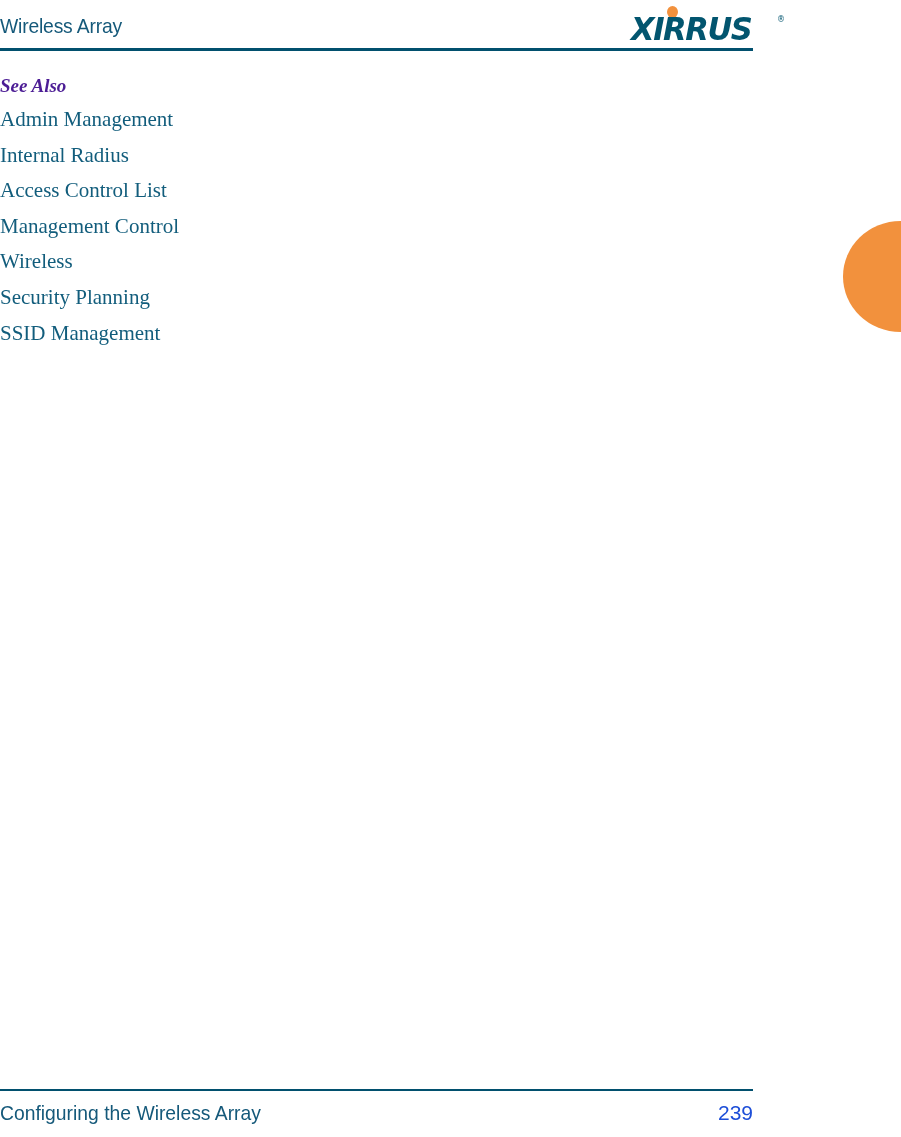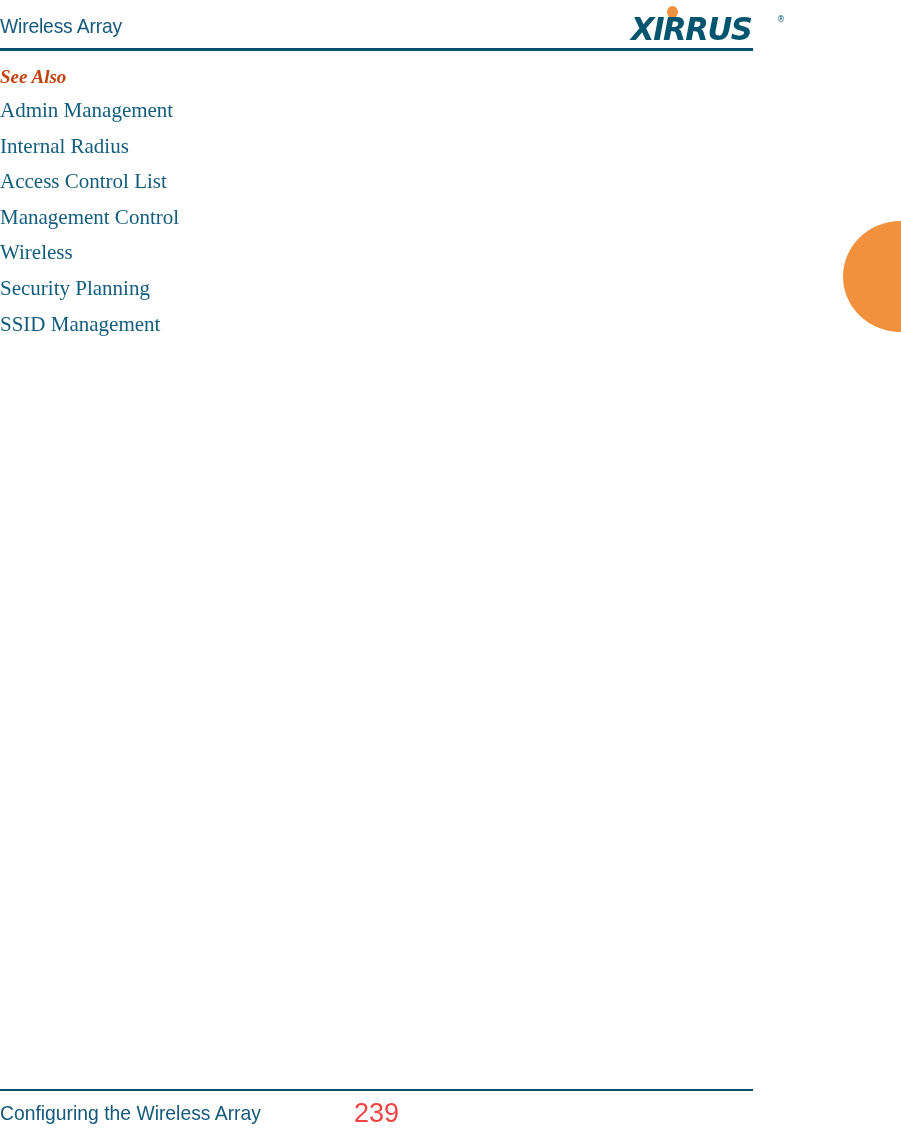--- a/index.html
+++ b/index.html
@@ -99,22 +99,22 @@
     left: 0;
     top: 62px;
     width: 790px;
   }
   .see-also-heading {
     font-family: "Liberation Serif", serif;
     font-weight: bold;
     font-style: italic;
     font-size: 19px;
     line-height: 24px;
-    color: #c2410c;
-    margin: 3px 0 6px 0;
+    color: #4c1d95;
+    margin: 12px 0 6px 0;
   }
   .link-list {
     list-style: none;
     margin: 0;
     padding: 0;
   }
   .link-list li {
     font-family: "Liberation Serif", serif;
     font-size: 21px;
     line-height: 28.6px;
@@ -161,25 +161,25 @@
     color: #15597a;
     transform: scaleX(0.92);
     transform-origin: left top;
     white-space: nowrap;
   }
   .footer-page {
     position: absolute;
     left: 0;
     top: 12px;
     width: 753px;
-    text-align: center;
-    font-family: "Liberation Sans", sans-serif;
-    font-size: 27px;
-    line-height: 24px;
-    color: #ef4444;
+    text-align: right;
+    font-family: "Liberation Sans", sans-serif;
+    font-size: 21px;
+    line-height: 24px;
+    color: #1d4ed8;
   }
 </style>
 </head>
 <body>
 
 <div class="page">
 
   <div class="header">
     <div class="header-title">Wireless Array</div>
 

